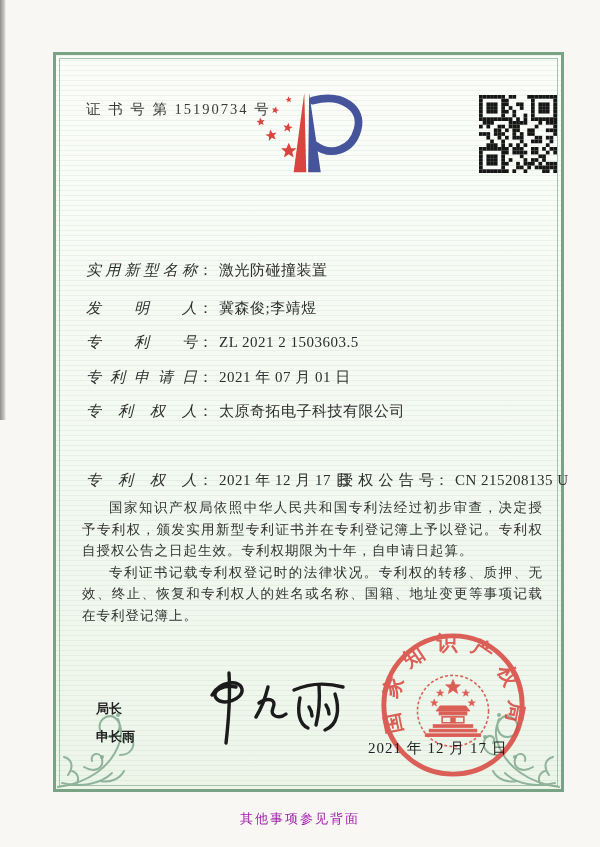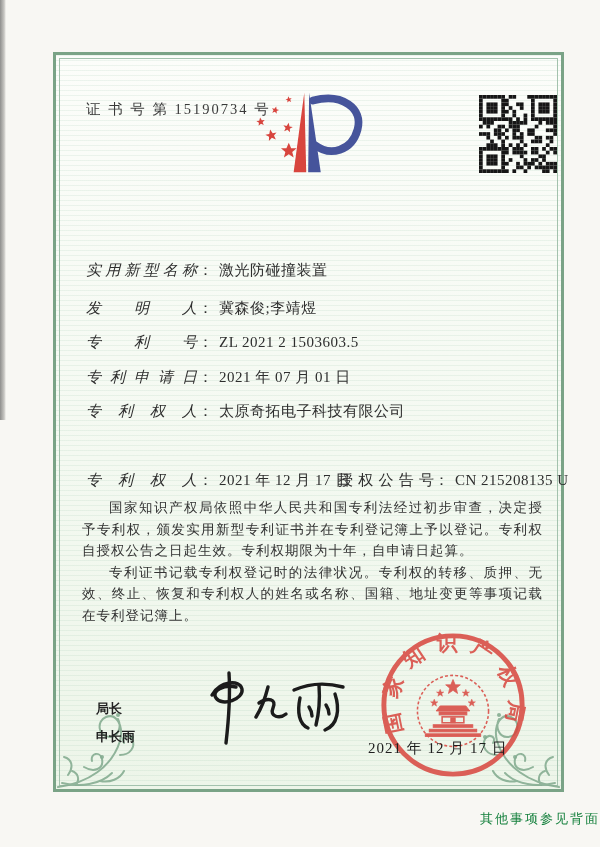--- a/index.html
+++ b/index.html
@@ -27,21 +27,21 @@
   .grant-no-cell{position:absolute;left:252px;top:0;}
   .paras{position:absolute;left:26px;right:18px;top:442px;font-size:13.5px;line-height:21.5px;
          letter-spacing:1px;color:#333;text-align:justify;}
   .paras p{margin:0;text-indent:2em;}
   .officer{position:absolute;left:40px;top:640px;font-family:"Liberation Sans","DejaVu Sans",sans-serif;
            font-size:13px;font-weight:600;color:#222;line-height:28px;}
   .signature{position:absolute;left:142px;top:612px;width:150px;height:82px;}
   .seal{position:absolute;left:318px;top:571px;width:158px;height:158px;opacity:0.85;}
   .seal-date{position:absolute;left:312px;top:684px;font-size:15px;letter-spacing:1px;color:#1e1e1e;z-index:5;}
   .page-num{position:absolute;left:0;top:714px;width:100%;text-align:center;font-size:13px;letter-spacing:2px;color:#333;}
-  .back-note{position:absolute;left:0;top:810px;width:100%;text-align:right;font-size:13px;letter-spacing:2px;color:#15803d;}
+  .back-note{position:absolute;left:0;top:810px;width:100%;text-align:center;font-size:13px;letter-spacing:2px;color:#a21caf;}
   .corner{position:absolute;width:110px;height:120px;bottom:-2px;}
   .corner.left{left:-2px;}
   .corner.right{right:-2px;transform:scaleX(-1);}
 </style>
 </head>
 <body>
 
 <div class="page">
   <div class="scan-edge"></div>
 

